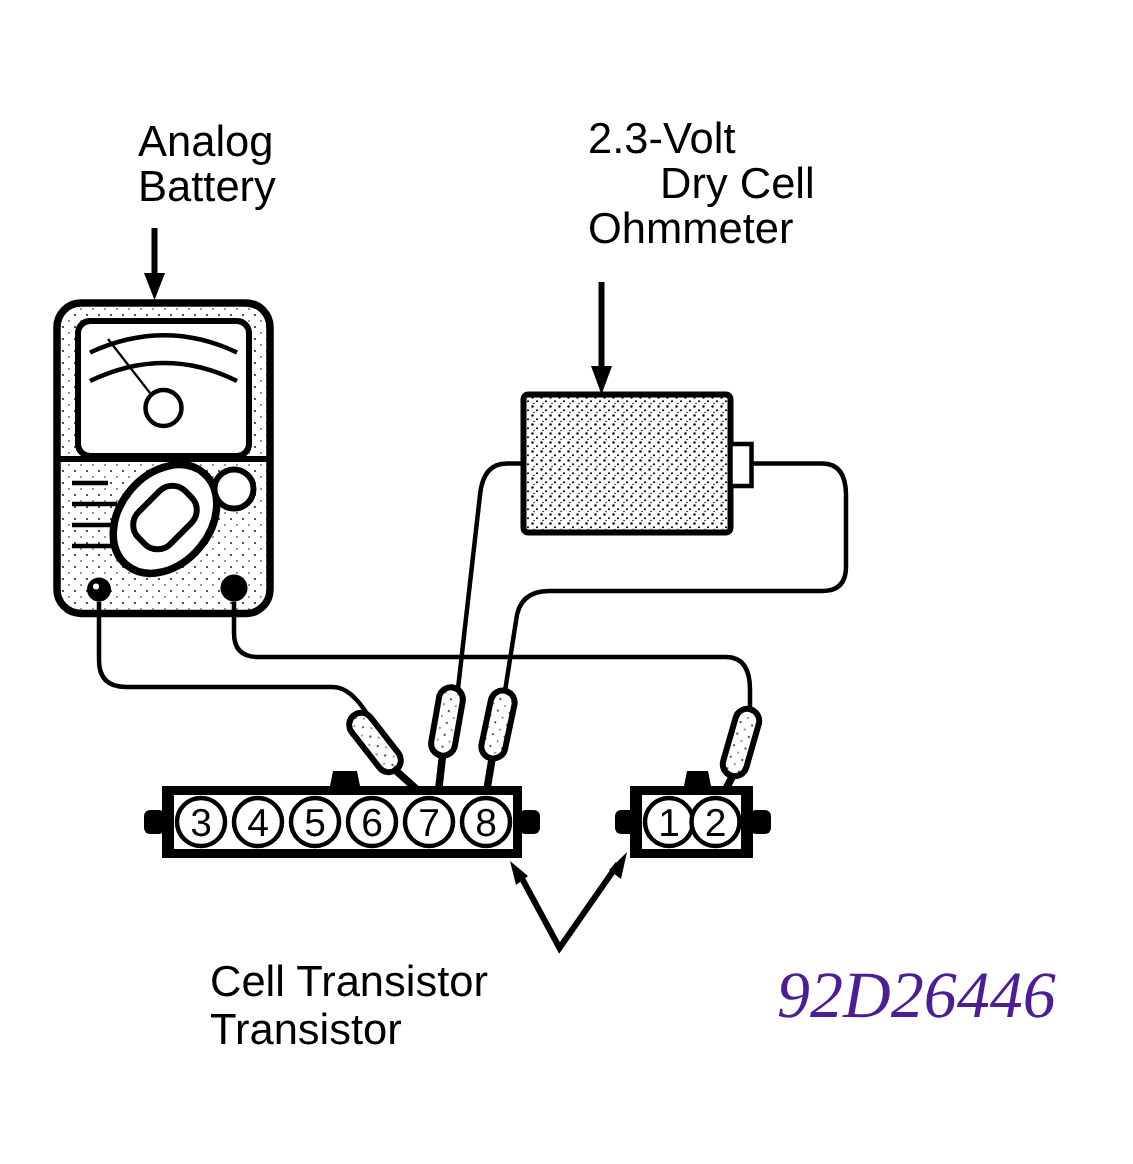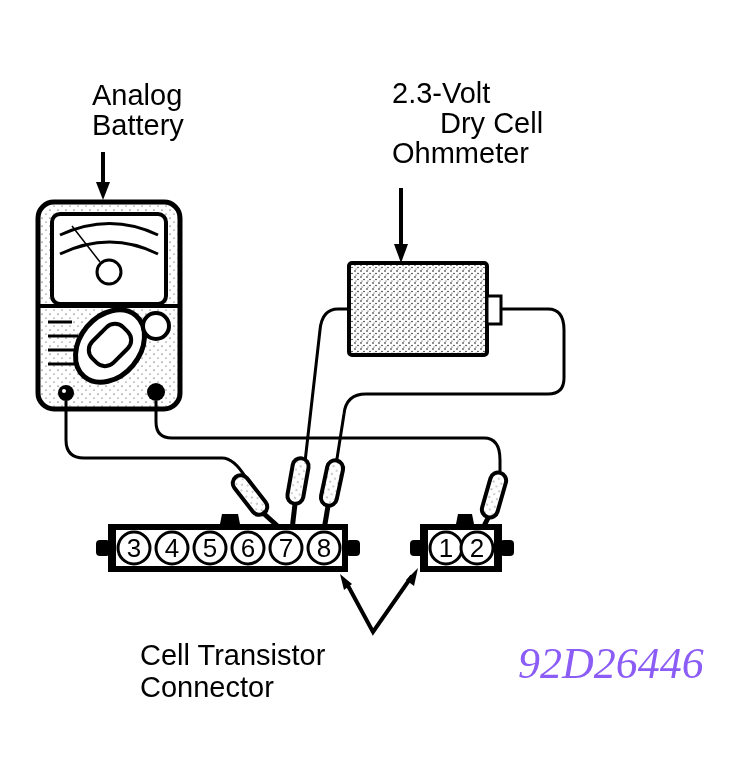--- a/index.html
+++ b/index.html
@@ -11,38 +11,38 @@
       line-height: 30px;
       color: #000000;
       white-space: pre;
       letter-spacing: 0px;
     }
     .code {
       position: absolute;
       font-family: "Liberation Serif", serif;
       font-style: italic;
       font-size: 44px;
-      color: #8b5cf6;
+      color: #4c1d95;
       white-space: pre;
     }
     svg { position: absolute; left: 0; top: 0; }
     .pin-text { font-family: "Liberation Sans", sans-serif; font-size: 26px; fill: #000; }
   </style>
 </head>
 <body>
 
 <div class="label" style="left:92px; top:80px;">Analog</div>
 <div class="label" style="left:92px; top:110px;">Battery</div>
 
 <div class="label" style="left:392px; top:78px;">2.3-Volt</div>
 <div class="label" style="left:400px; top:108px;margin-left:40px;">Dry Cell</div>
 <div class="label" style="left:392px; top:138px;">Ohmmeter</div>
 
 <div class="label" style="left:140px; top:640px;">Cell Transistor</div>
-<div class="label" style="left:140px; top:672px;">Connector</div>
+<div class="label" style="left:140px; top:672px;">Transistor</div>
 
 <div class="code" style="left:518px; top:638px;">92D26446</div>
 
 <svg width="755" height="776" viewBox="0 0 755 776">
   <defs>
     <pattern id="stipple" width="6" height="6" patternUnits="userSpaceOnUse">
       <rect width="6" height="6" fill="#fff"></rect>
       <circle cx="1" cy="1" r="0.8" fill="#000"></circle>
       <circle cx="4" cy="3.5" r="0.7" fill="#000"></circle>
       <circle cx="2" cy="5" r="0.5" fill="#000"></circle>

